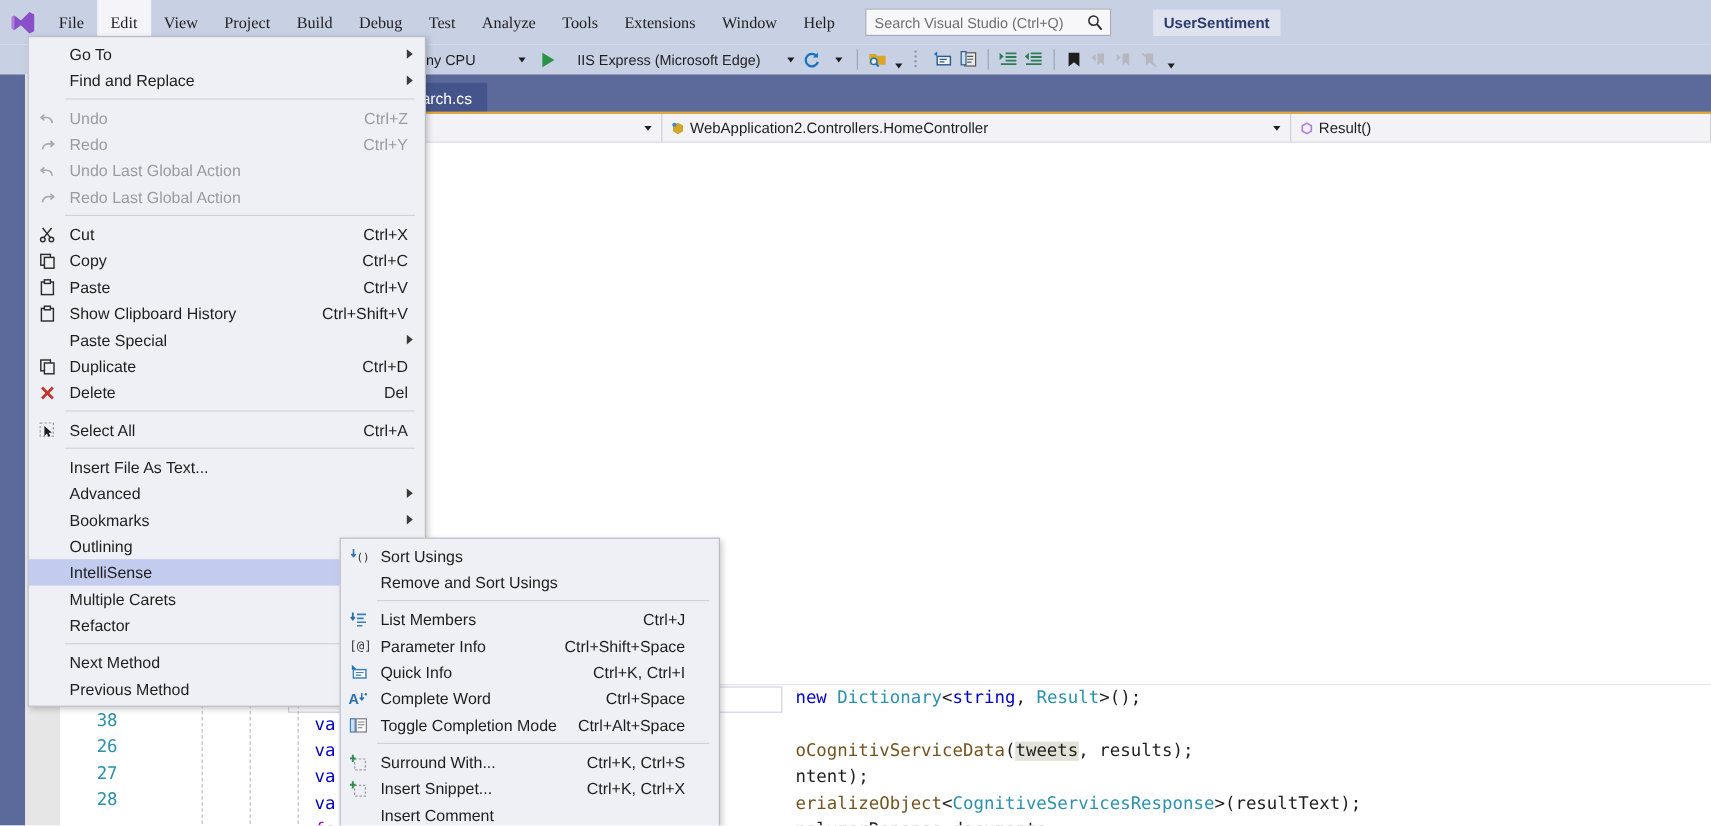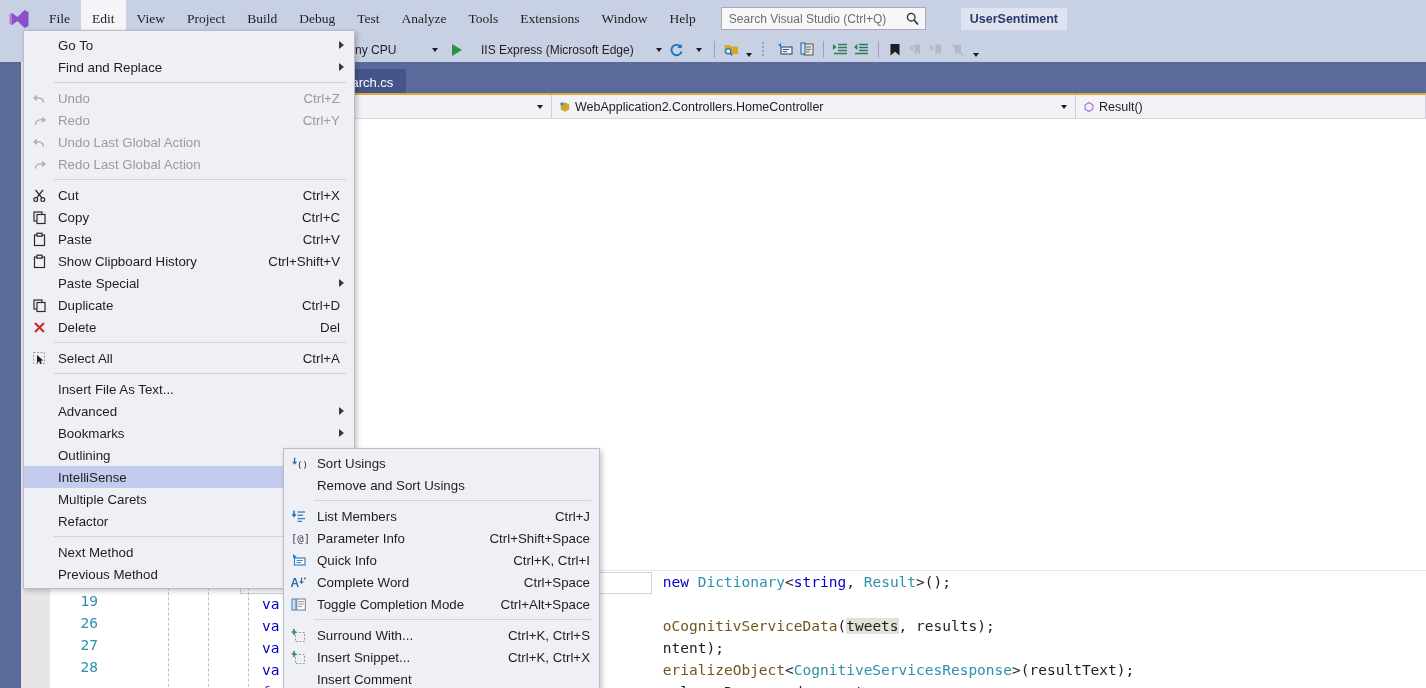--- a/index.html
+++ b/index.html
@@ -266,21 +266,21 @@
     width: 0; height: 0;
     border-top: 4px solid transparent;
     border-bottom: 4px solid transparent;
     border-left: 5px solid #3a3a3a;
   }
   .m-sep {
     height: 1px; background: #d2d2dc;
     margin: 4px 8px 4px 30px;
   }
   #edit-menu .mi { height: 22px; }
-  #intellisense-menu .mi .mi-key { padding-right: 9px; }
+  #intellisense-menu .mi .mi-key { padding-right: 28px; }
   #intellisense-menu .mi .mi-lbl { padding-left: 3px; }
 </style>
 </head>
 <body>
 
 <div id="app">
 
   <div class="titlebar">
     <div class="vs-logo">
       <svg width="22" height="22" viewBox="0 0 22 22">
@@ -553,21 +553,21 @@
 
     <div class="indent-guides">
       <div class="iguide" style="left:118px; top:453px; height:135px;"></div>
       <div class="iguide" style="left:158px; top:453px; height:135px;"></div>
       <div class="iguide" style="left:198px; top:453px; height:135px;"></div>
     </div>
   </div>
 
   <div class="gutter">
     <div class="gnum" style="top:452px;">24</div>
-    <div class="gnum" style="top:474px;">19</div>
+    <div class="gnum" style="top:474px;">38</div>
     <div class="gnum" style="top:496px;">26</div>
     <div class="gnum" style="top:518px;">27</div>
     <div class="gnum" style="top:540px;">28</div>
     <div class="brush-ico" style="top:453px;">
       <svg width="16" height="16" viewBox="0 0 16 16">
         <path d="M11.5 1.5 L14.5 4.5 L8 11 L5 8 Z" fill="#5a9cd4"></path>
         <path d="M5 8 L8 11 L5.4 13.2 L2.4 12.2 Z" fill="#2f6ea8"></path>
       </svg>
     </div>
   </div>

